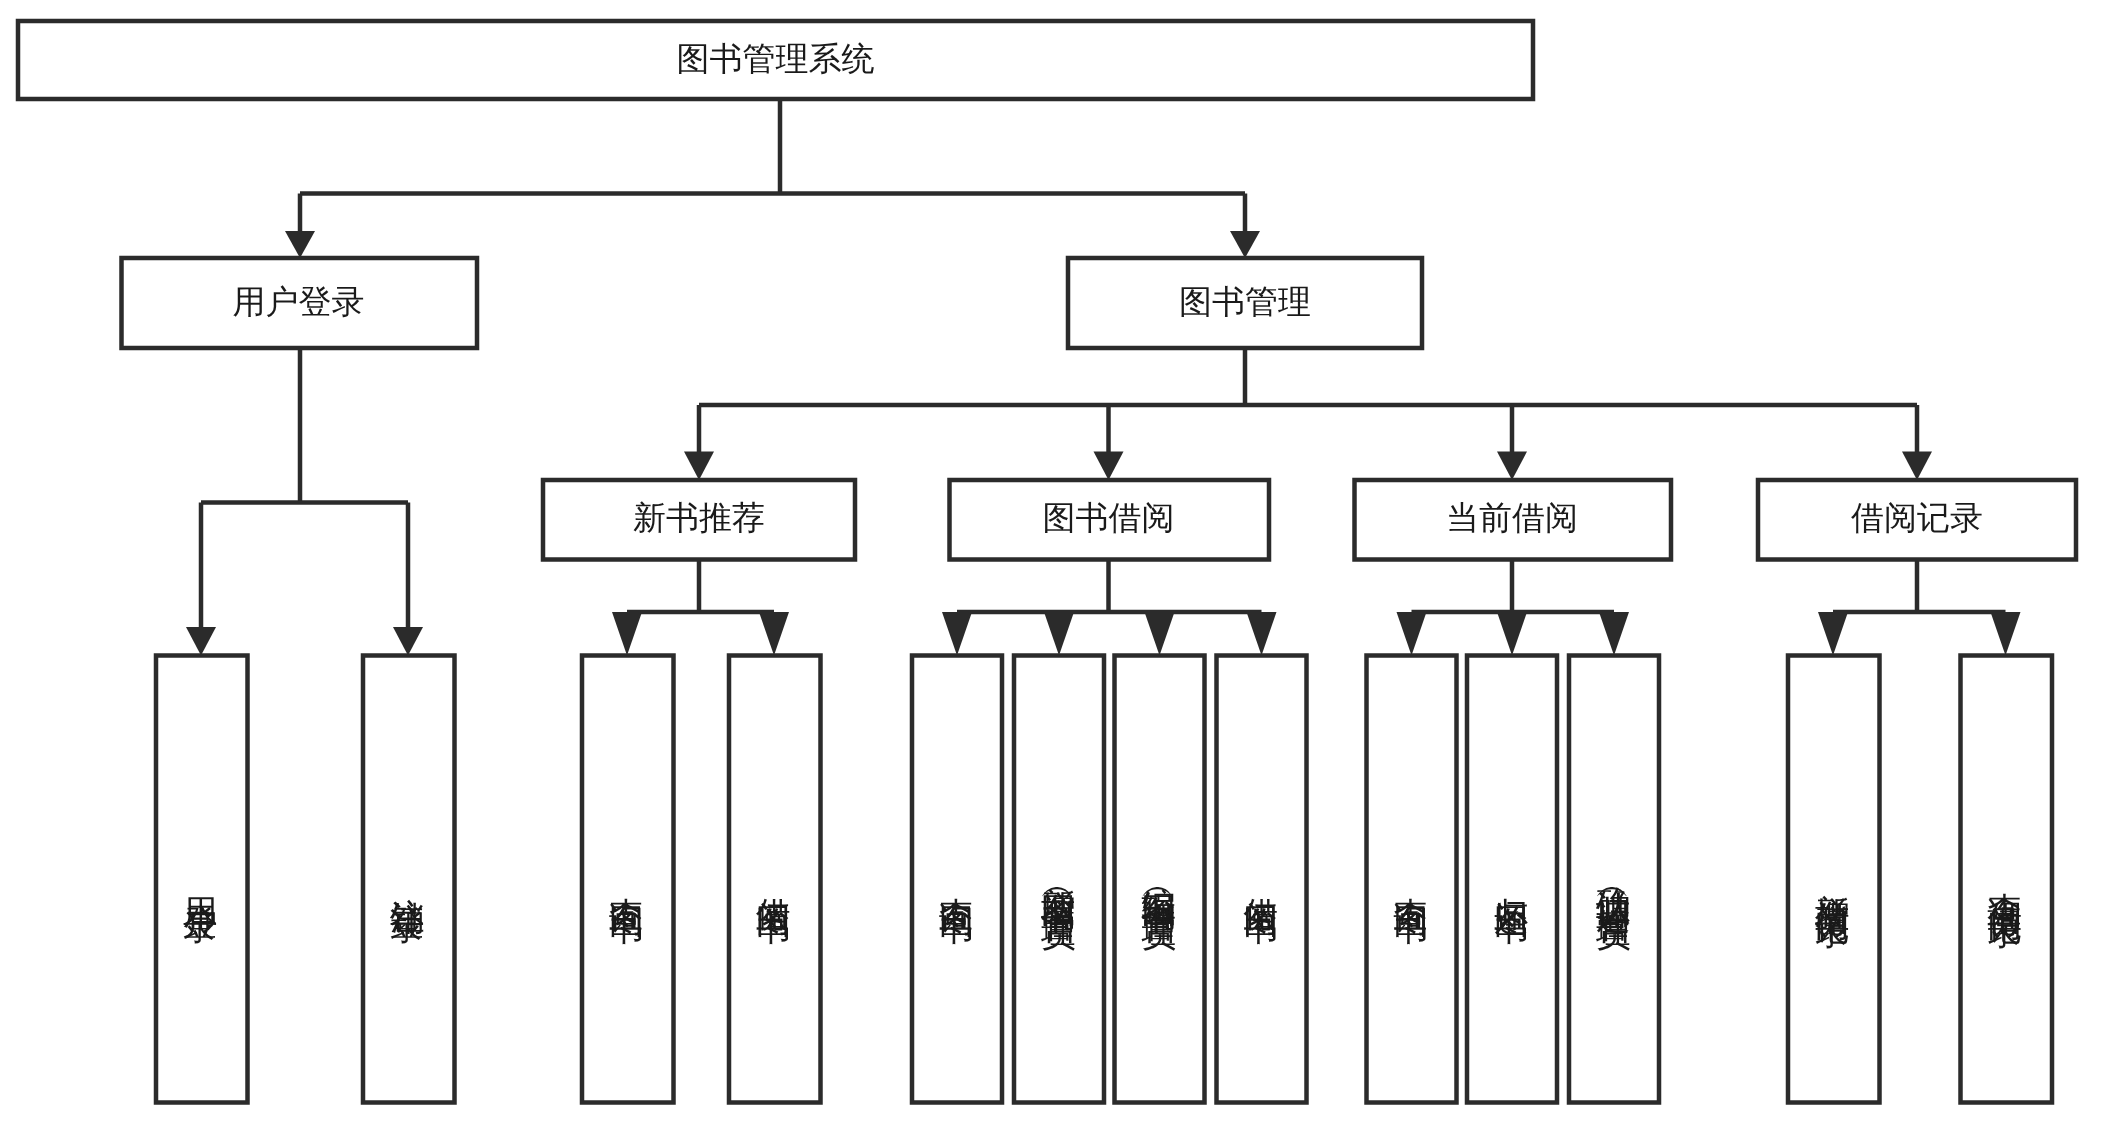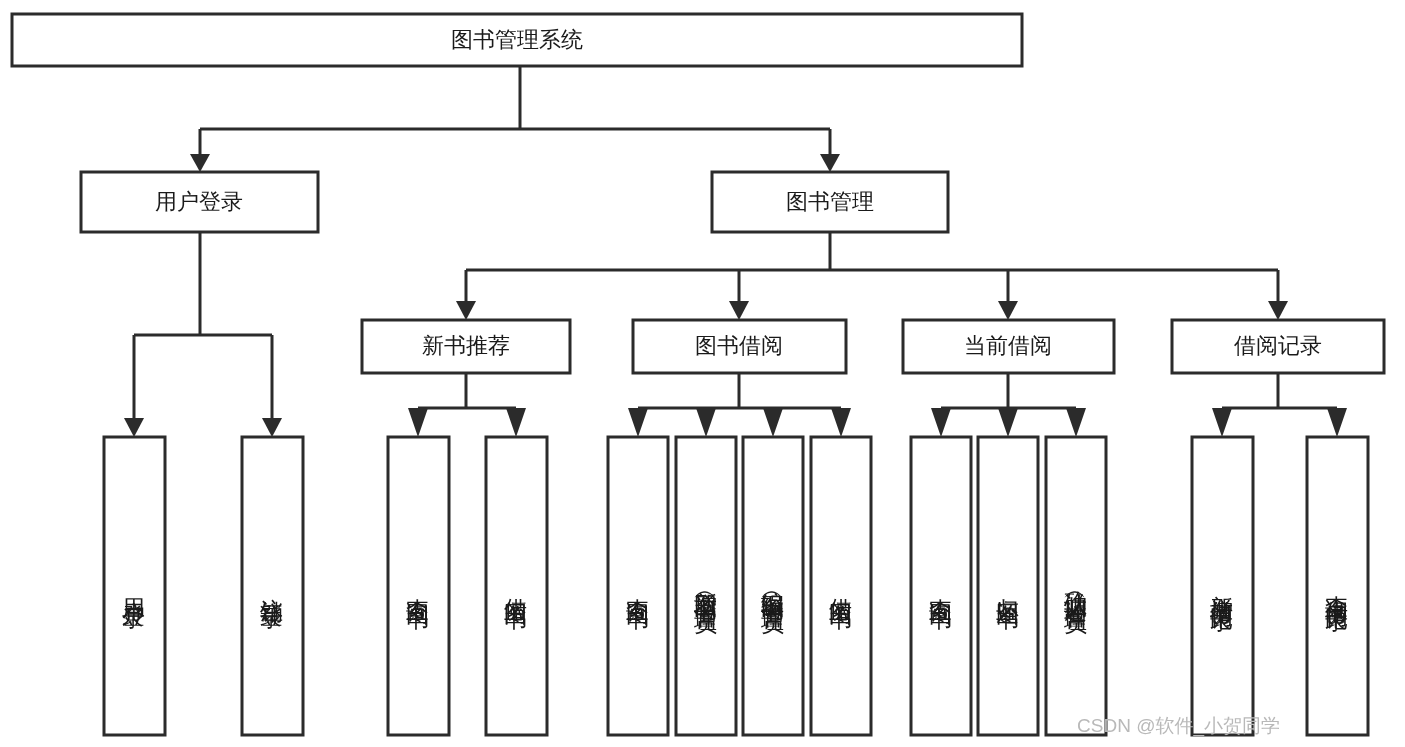--- a/index.html
+++ b/index.html
@@ -234,15 +234,14 @@
     <g>
       <rect class="node-rect" x="1192" y="437" width="61" height="298"></rect>
       <text class="node-label-v" x="1222" y="586">新增借阅记录</text>
     </g>
     <g>
       <rect class="node-rect" x="1307" y="437" width="61" height="298"></rect>
       <text class="node-label-v" x="1337" y="586">查询借阅记录</text>
     </g>
   </svg>
 
-  <div class="watermark-text">CSDN @软件_小贺同学</div>
 
 </div>
 
 </body></html>

